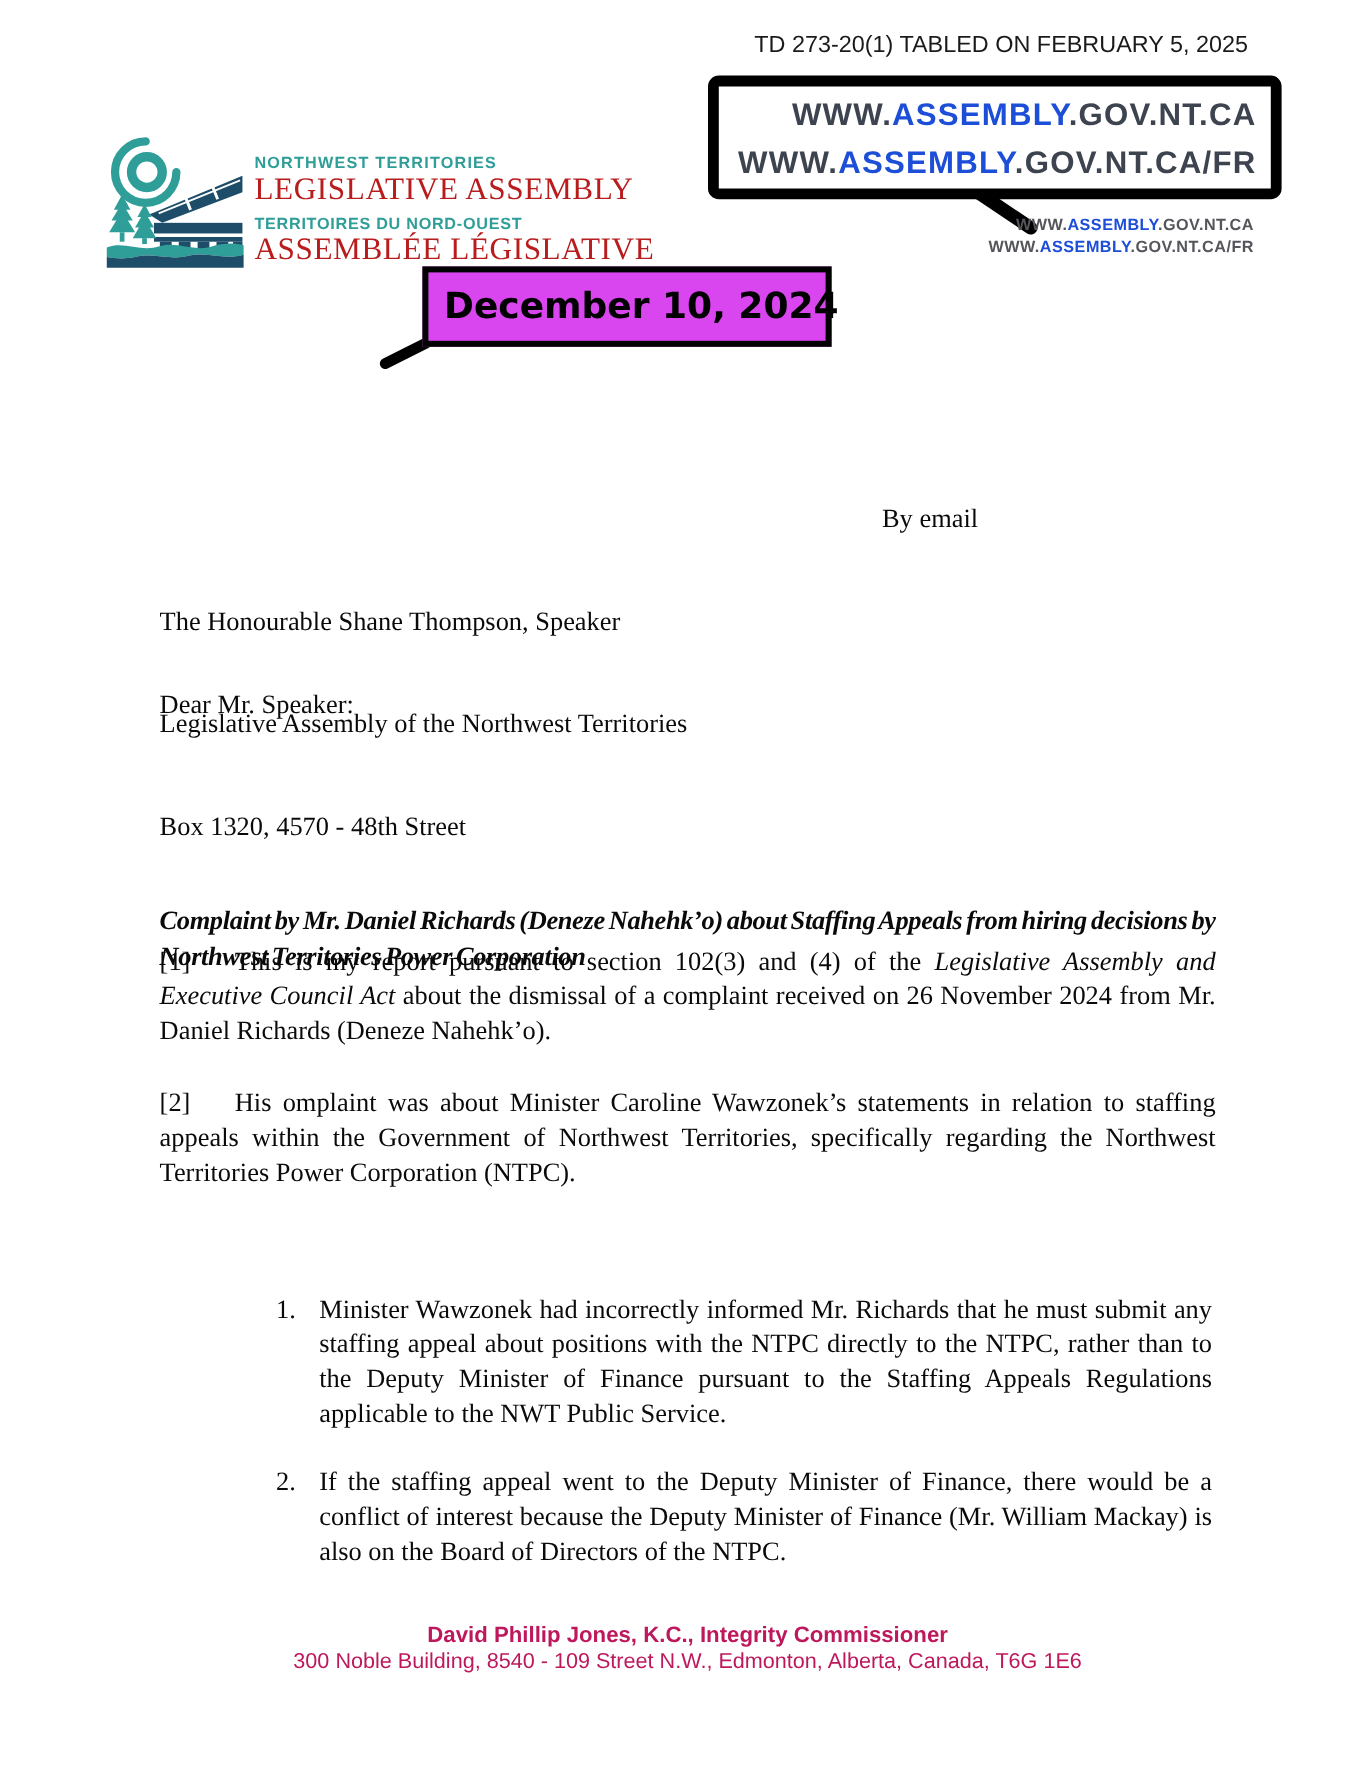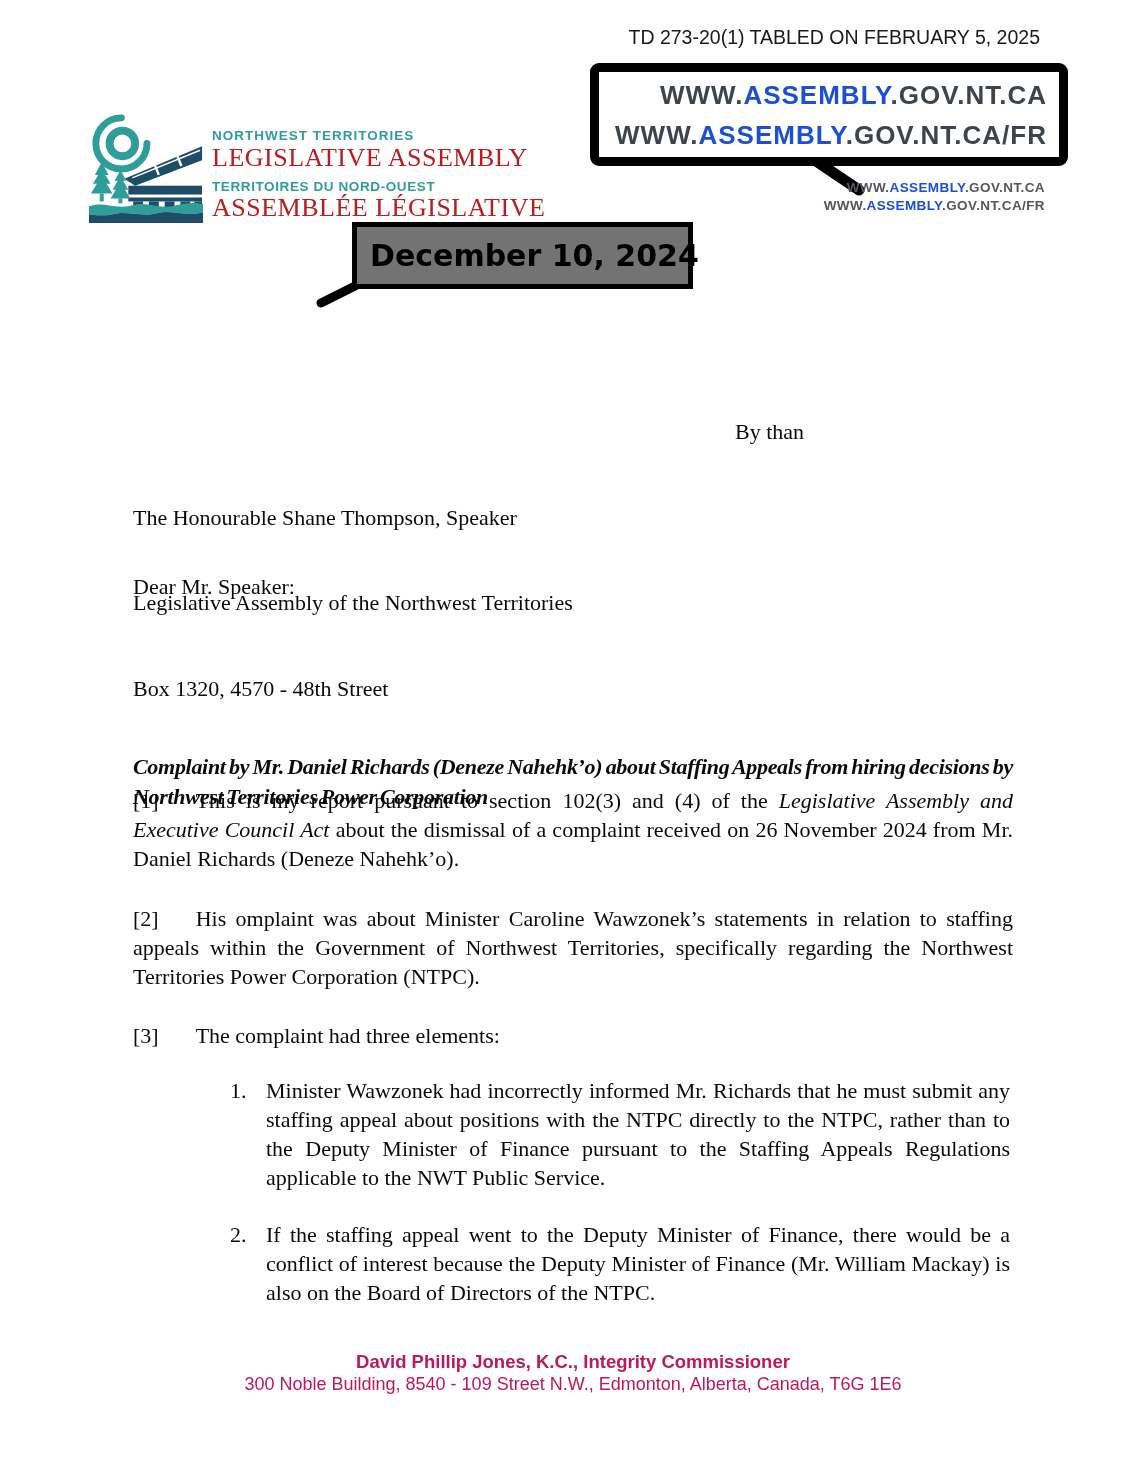--- a/index.html
+++ b/index.html
@@ -45,21 +45,21 @@
   }
   .logo-navy {
     font-family:"Liberation Serif", serif; font-size:26px; color:#b91c1c;
     letter-spacing:0.5px; line-height:28px;
   }
   .logo-text .row2 { margin-top:1px; }
   .logo-text .row3 { margin-top:7px; letter-spacing:0.6px; }
   
   .dec-box {
     position:absolute; left:352px; top:222px; width:341px; height:67px;
-    border:5px solid #000; background:#737373;
+    border:5px solid #000; background:#d946ef;
     display:flex; align-items:center; padding-left:13px;
     font-family:"DejaVu Sans", sans-serif; font-weight:bold; font-size:30px;
     color:#000; white-space:nowrap;
   }
   
   .leaders { position:absolute; left:0; top:0; width:1137px; height:1473px; pointer-events:none; }
   
   .lb { position:absolute; left:133px; width:880px; font-size:22px; line-height:29px; }
   .right-col { position:absolute; left:602px; top:0; }
   .addr { line-height:28.5px; white-space:pre-wrap; }
@@ -144,35 +144,34 @@
       <div class="logo-navy row4">ASSEMBLÉE LÉGISLATIVE</div>
     </div>
   </div>
 
   <div class="dec-box">
     <span>December 10, 2024</span>
   </div>
 
 
   <div class="lb addr" style="top:418px;">
-    <span class="right-col">By than</span>
+    <span class="right-col">By email</span>
     <div>The Honourable Shane Thompson, Speaker</div>
     <div>Legislative Assembly of the Northwest Territories</div>
     <div>Box 1320, 4570 - 48th Street</div>
   </div>
 
   <div class="lb" style="top:572px;">Dear Mr. Speaker:</div>
 
   <div class="lb subject" style="top:708px;margin-top:44px;">Complaint by Mr. Daniel Richards (Deneze Nahehk’o) about Staffing Appeals from hiring decisions by Northwest Territories Power Corporation</div>
 
   <p class="lb para" style="top:786px;"><span>[1]</span><span class="ptab"></span><span>This is my report pursuant to section 102(3) and (4) of the </span><i>Legislative Assembly and Executive Council Act</i><span> about the dismissal of a complaint received on 26 November 2024 from Mr. Daniel Richards (Deneze Nahehk’o).</span></p>
 
   <p class="lb para" style="top:904px;"><span>[2]</span><span class="ptab"></span><span>His omplaint was about Minister Caroline Wawzonek’s statements in relation to staffing appeals within the Government of Northwest Territories, specifically regarding the Northwest Territories Power Corporation (NTPC).</span></p>
 
-  <p class="lb" style="top:1021px;"><span>[3]</span><span class="ptab"></span><span>The complaint had three elements:</span></p>
 
   <div class="li" style="position:absolute; left:230px; top:1076px; width:780px; font-size:22px; line-height:29px;">
     <span class="li-num">1.</span>
     <span class="li-text">Minister Wawzonek had incorrectly informed Mr. Richards that he must submit any staffing appeal about positions with the NTPC directly to the NTPC, rather than to the Deputy Minister of Finance pursuant to the Staffing Appeals Regulations applicable to the NWT Public Service.</span>
   </div>
 
   <div class="li" style="position:absolute; left:230px; top:1220px; width:780px; font-size:22px; line-height:29px;">
     <span class="li-num">2.</span>
     <span class="li-text">If the staffing appeal went to the Deputy Minister of Finance, there would be a conflict of interest because the Deputy Minister of Finance (Mr. William Mackay) is also on the Board of Directors of the NTPC.</span>
   </div>

